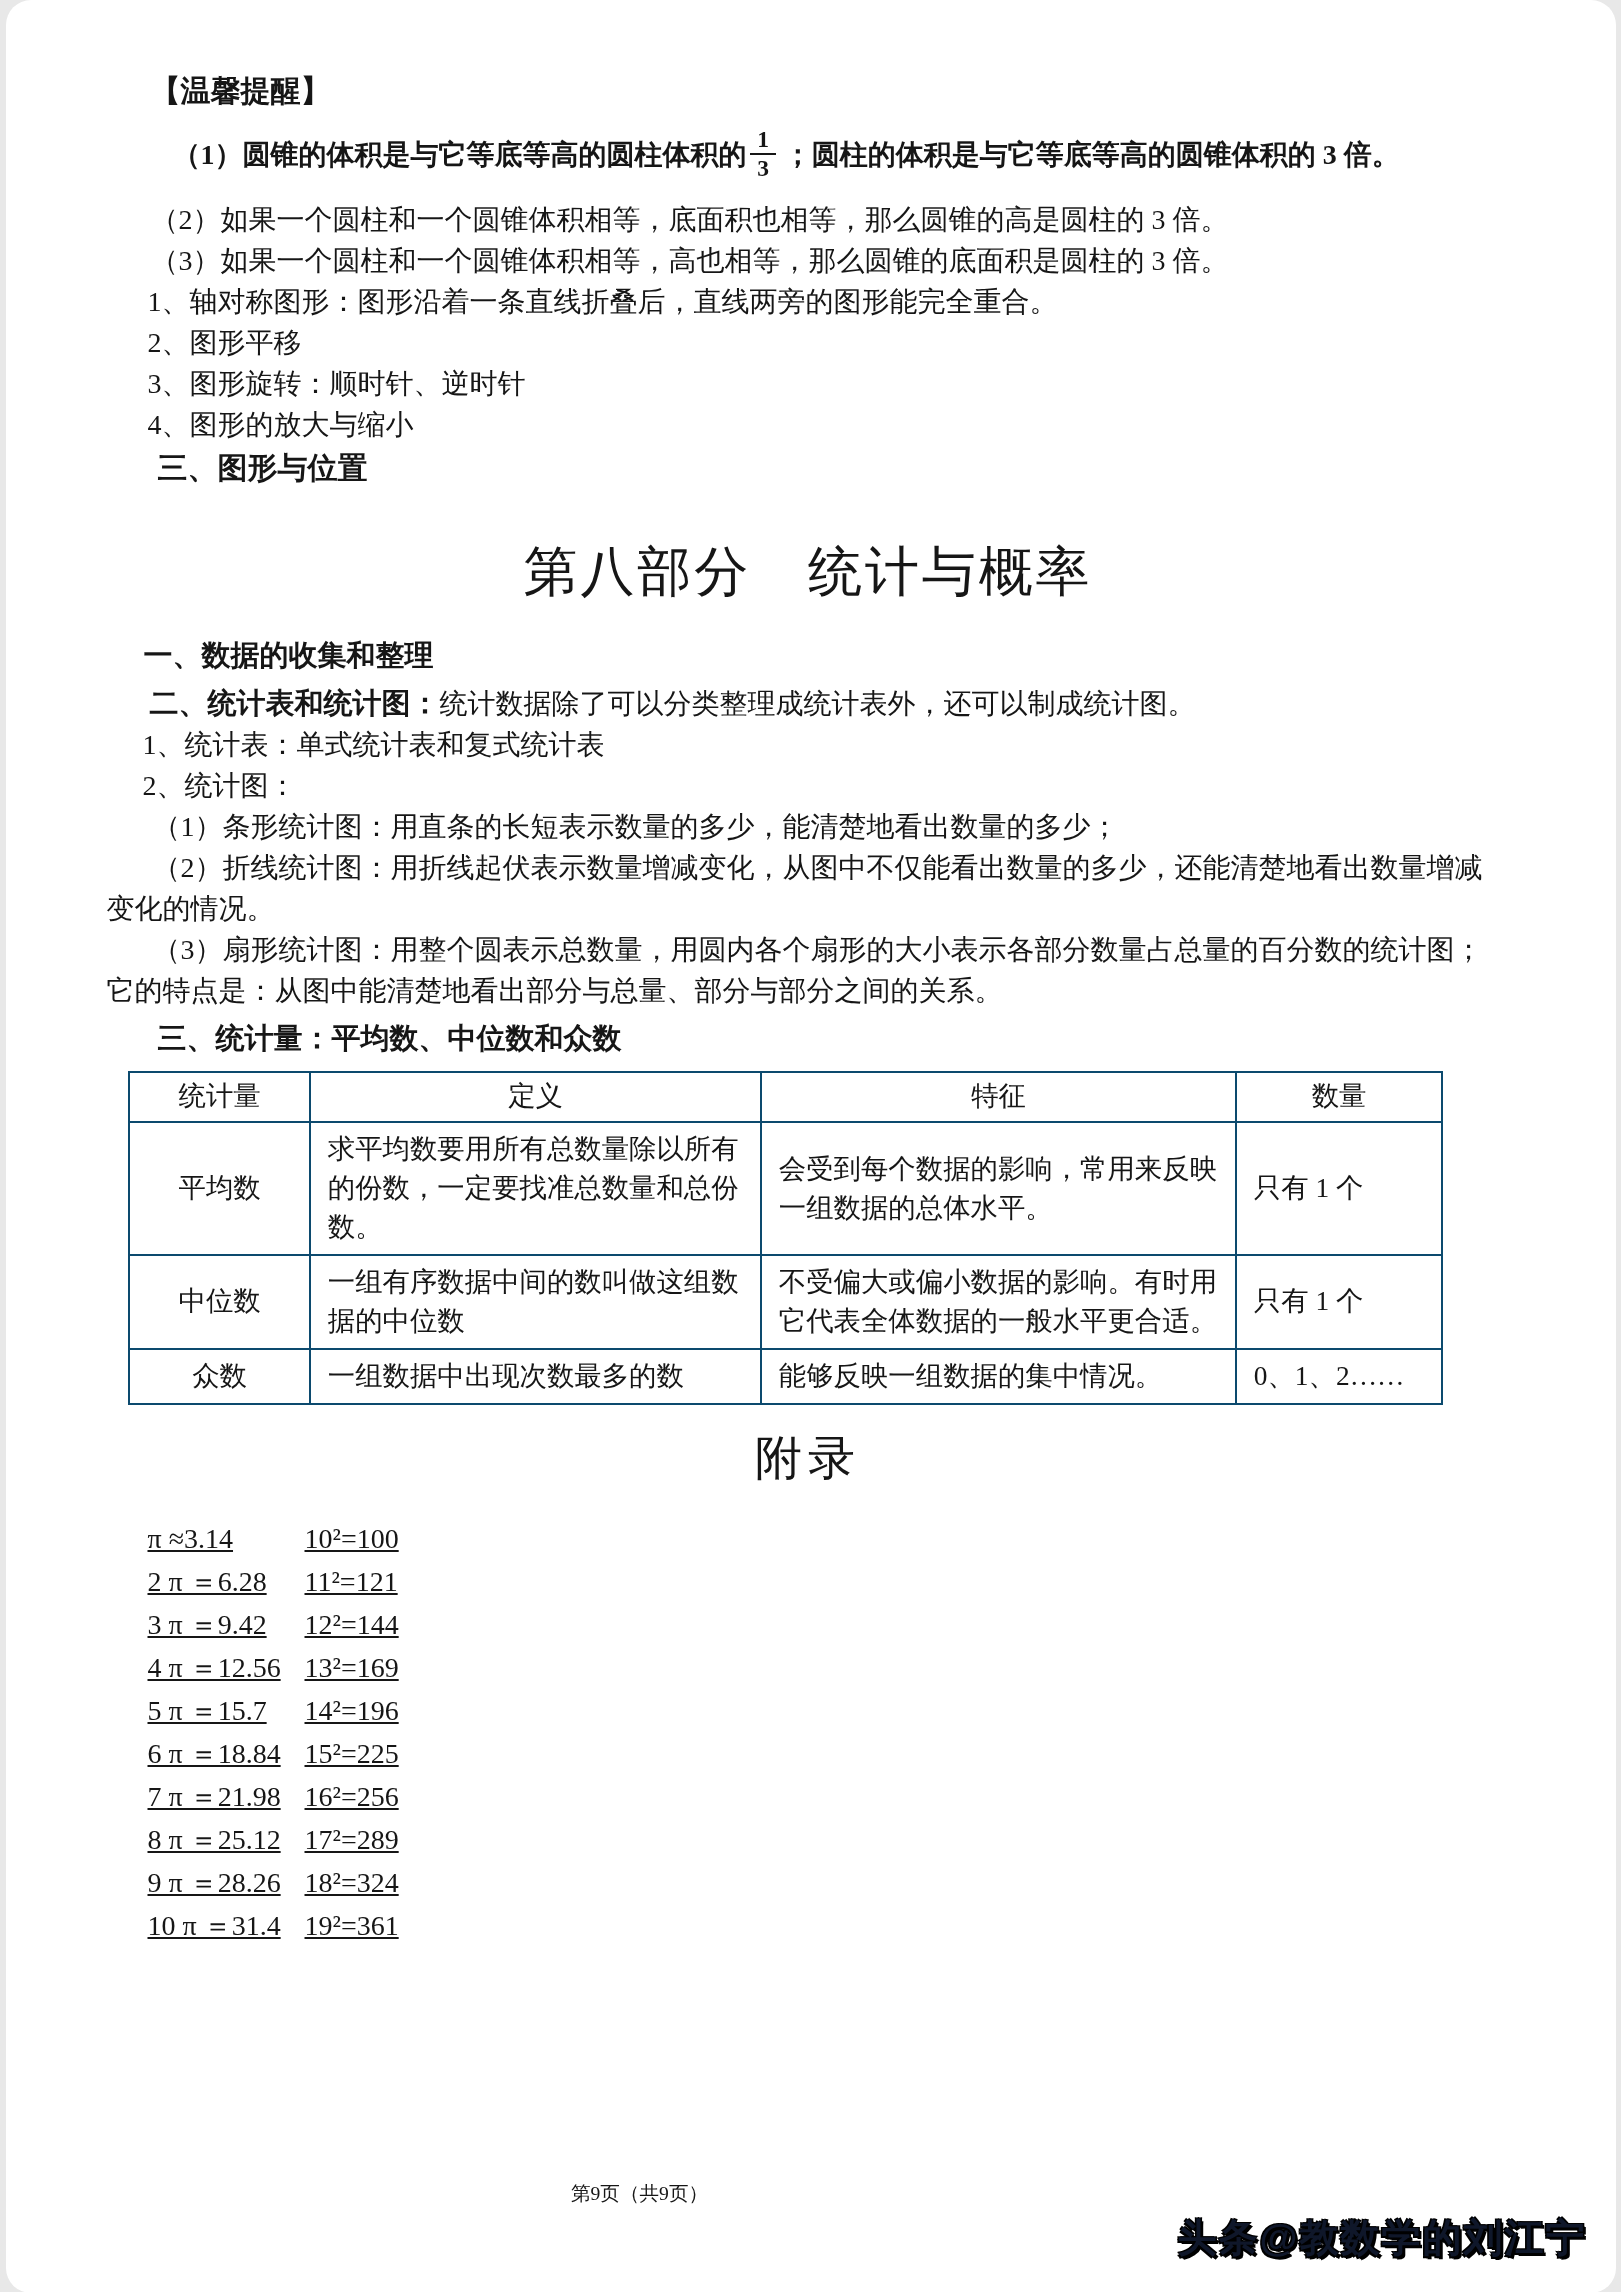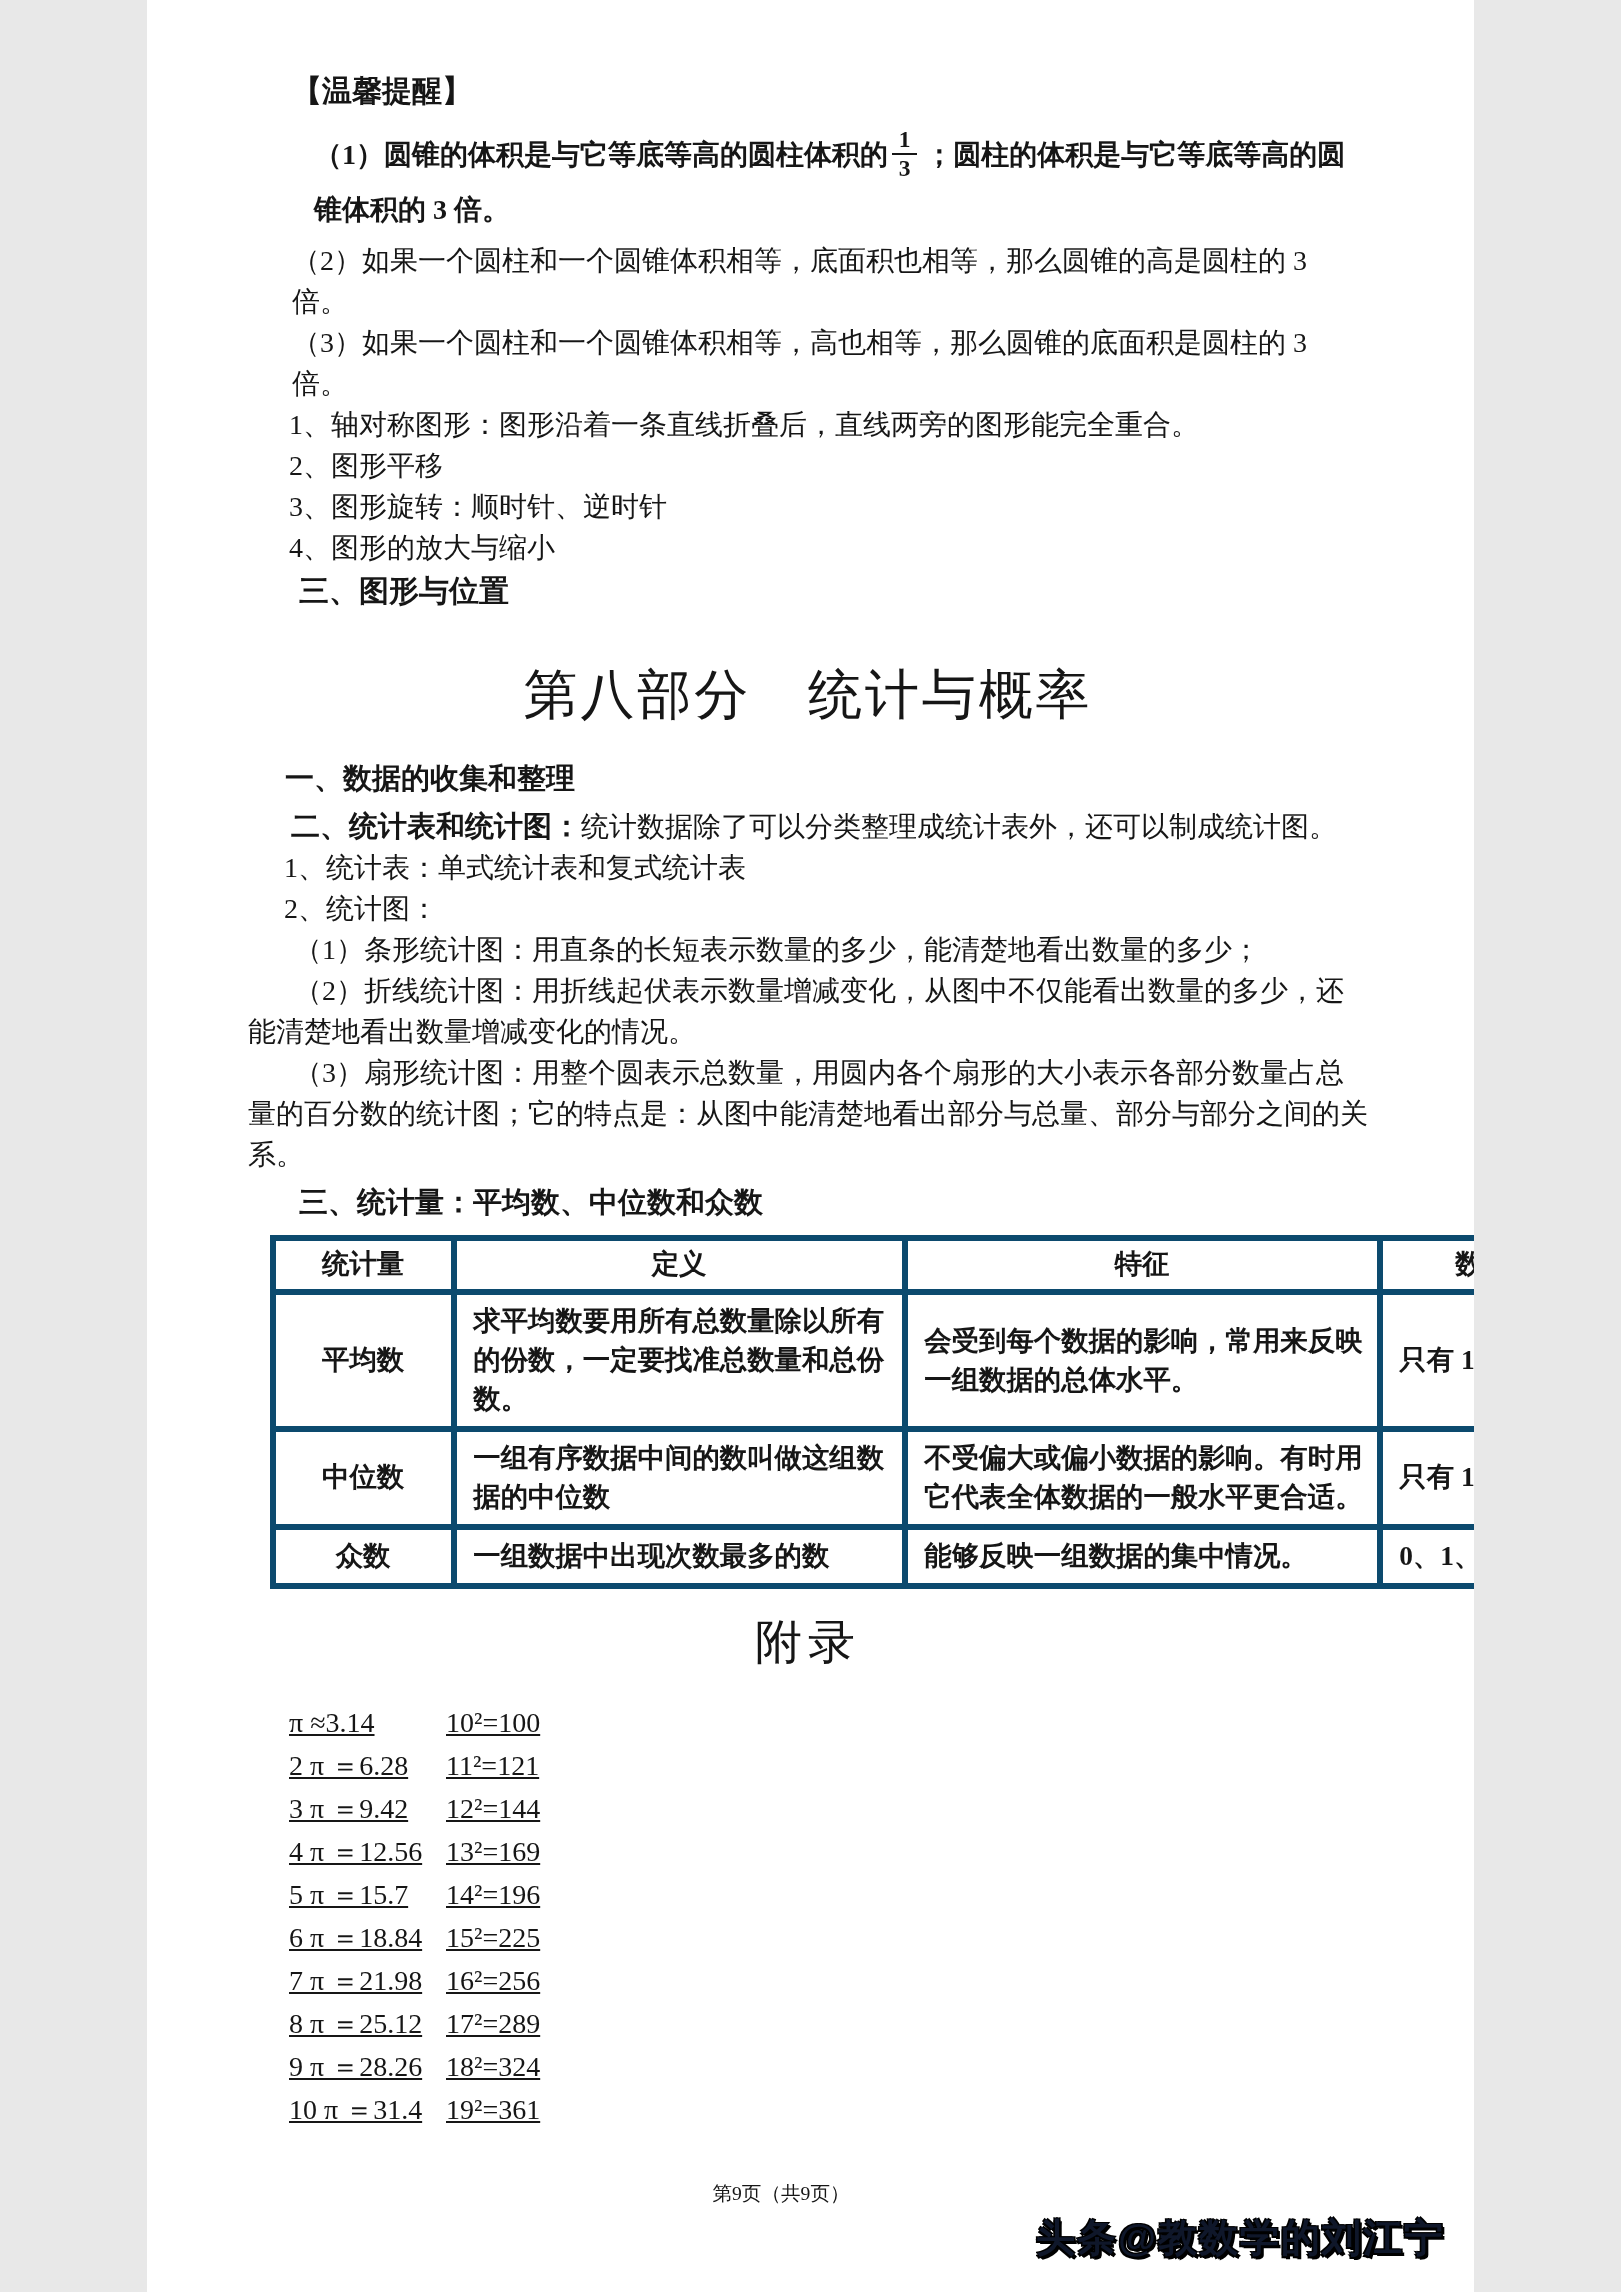--- a/index.html
+++ b/index.html
@@ -1,23 +1,24 @@
 <!DOCTYPE html>
 <html><head>
 <meta charset="utf-8">
 <style>
   html,body{margin:0;padding:0;background:#e8e8e8;}
   .page{
     position:relative;
-    width:1327px;height:2293px;
+    width:1610px;height:2293px;
     margin:0 auto;
     background:#ffffff;
     color:#161616;
     font-family:"Liberation Serif","DejaVu Serif",serif;
     overflow:hidden;
+    border-radius:25px;
   }
   .content{
     padding:69px 106px 0 101px;
     font-size:28px;
     line-height:41px;
   }
   .sans{font-family:"Liberation Sans","DejaVu Sans",sans-serif;font-weight:bold;}
   p{margin:0;}
   .reminder-h{font-size:30px;line-height:43px;margin:0 0 13.7px 44px;}
   .p-frac{padding-left:66px;margin:3.9px 0 9.8px 0;font-weight:bold;}
@@ -39,24 +40,24 @@
   .s2-line{padding-left:43px;}
   .li-ind37{padding-left:36px;}
   .p-chart{text-indent:46px;}
   .stats-h{font-size:29px;line-height:42px;padding-left:51px;margin:5.9px 0 11.8px 0;}
   table.stats{
     border-collapse:collapse;table-layout:fixed;
     width:1313px;margin-left:21.6px;
     font-size:27.4px;line-height:39px;
   }
   table.stats th,table.stats td{
-    border:6px solid #0c4a6e;
+    border:2px solid #0c4a6e;
     vertical-align:middle;
     padding:6.9px 13.7px 6.9px 16.7px;
-    font-weight:700;
+    font-weight:400;
     text-align:left;
     overflow:hidden;
     margin-top:10px;
   }
   table.stats th{text-align:center;height:33px;padding:4.9px 3.9px;}
   table.stats td.c-name{text-align:center;padding:6.9px 3.9px;}
   .appendix-title{
     font-size:47px;line-height:57px;font-weight:400;
     text-align:center;letter-spacing:5.9px;
     margin:25.5px 0 29px 0;

